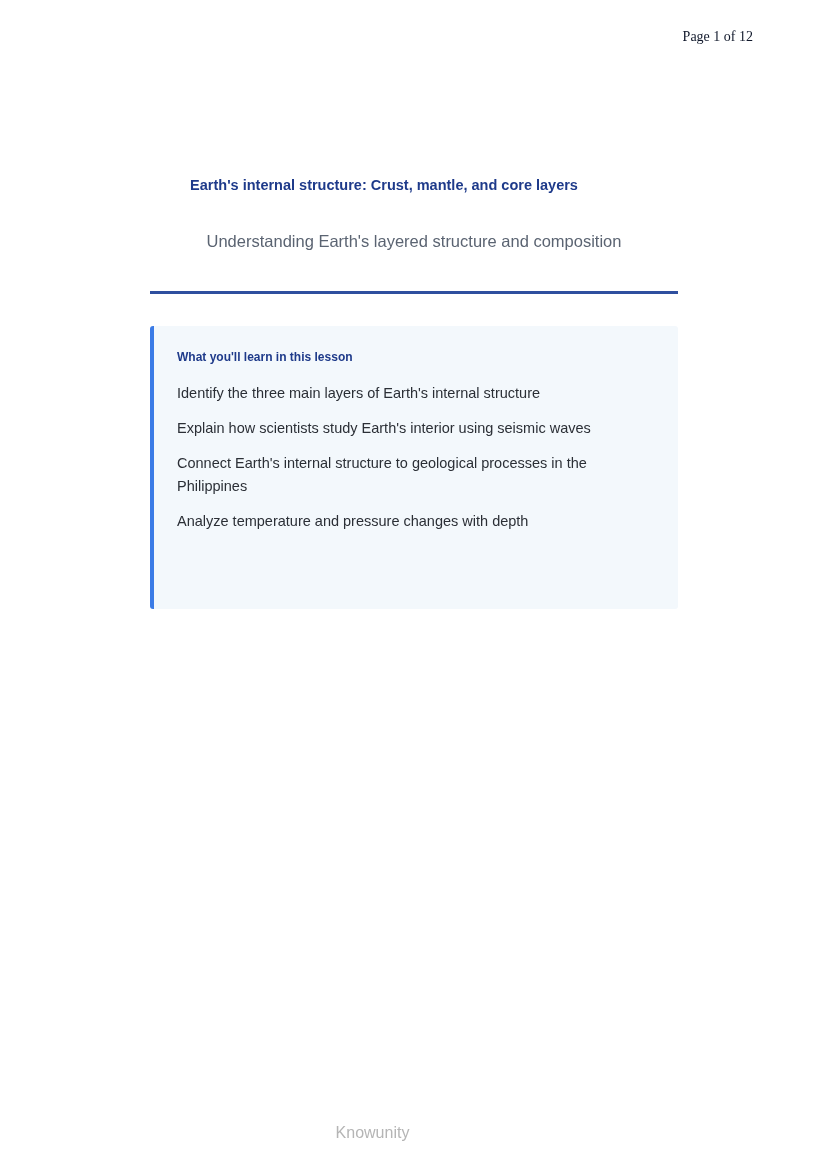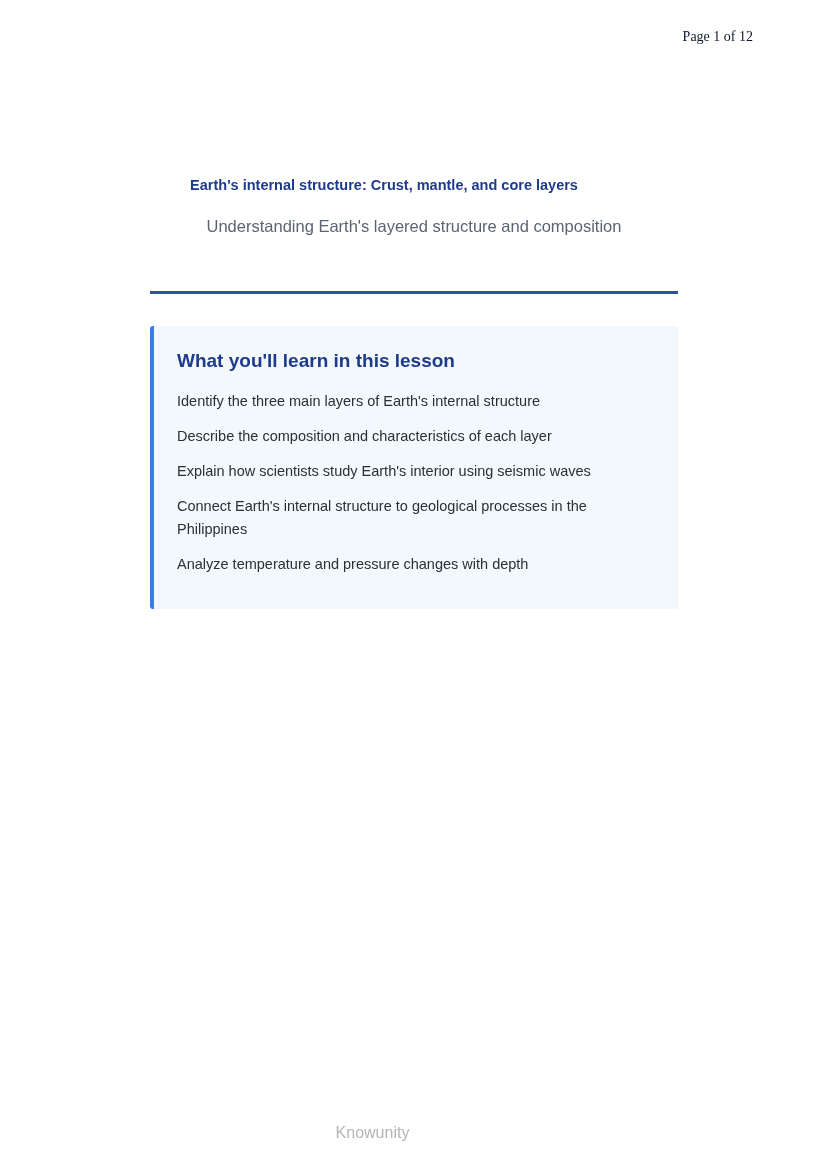--- a/index.html
+++ b/index.html
@@ -1,40 +1,39 @@
 <!DOCTYPE html>
 <html><head>
   <meta charset="utf-8">
   <style>
     html, body { margin: 0; padding: 0; background: #ffffff; }
     body { width: 828px; height: 1171px; position: relative; overflow: hidden; font-family: "DejaVu Sans", sans-serif; }
     .page-number { position: absolute; top: 29px; right: 75px; font-family: "Liberation Serif", serif; font-size: 14px; color: #0f172a; }
     .title { position: absolute; top: 177px; left: 0; width: 768px; text-align: center; font-family: "Liberation Sans", sans-serif; font-weight: bold; font-size: 14.5px; color: #1e3a8a; }
-    .subtitle { position: absolute; top: 217px; left: 0; width: 828px; text-align: center; font-family: "Liberation Sans", sans-serif; font-size: 16.5px; color: #5b6472; }
+    .subtitle { position: absolute; top: 232px; left: 0; width: 828px; text-align: center; font-family: "Liberation Sans", sans-serif; font-size: 16.5px; color: #5b6472; }
     .divider { position: absolute; top: 291px; left: 150px; width: 528px; height: 3px; background: #2f4f9f; }
     .objectives { position: absolute; top: 326px; left: 150px; width: 528px; height: 283px; background: #f3f8fc; border-left: 4px solid #3b7be6; border-radius: 3px; box-sizing: border-box; padding: 24px 40px 0 23px; }
-    .objectives-heading { font-family: "Liberation Sans", sans-serif; font-weight: bold; font-size: 19px; color: #1e3a8a; margin-bottom: 18px; }
+    .objectives-heading { font-family: "Liberation Sans", sans-serif; font-weight: bold; font-size: 12px; color: #1e3a8a; margin-bottom: 18px; }
     .objectives-list { list-style: none; margin: 0; padding: 0; }
     .objectives-list li { font-family: Liberation Sans, sans-serif; font-size: 14.5px; line-height: 23px; color: #2b2f36; margin-bottom: 12px; }
     .footer { position: absolute; top: 1124px; left: 0; width: 745px; text-align: center; font-family: "Liberation Sans", sans-serif; font-size: 16px; color: #b5b5b5; }
   </style>
 </head>
 <body>
 
 <div class="page-number">Page 1 of 12</div>
 
 <div class="title">Earth's internal structure: Crust, mantle, and core layers</div>
 <div class="subtitle">Understanding Earth's layered structure and composition</div>
 
 <div class="divider"></div>
 
 <div class="objectives">
   <div class="objectives-heading">What you'll learn in this lesson</div>
   <ul class="objectives-list">
     <li>Identify the three main layers of Earth's internal structure</li>
-    <li>Describe the composition and characteristics of each layer</li>
     <li>Explain how scientists study Earth's interior using seismic waves</li>
     <li>Connect Earth's internal structure to geological processes in the Philippines</li>
     <li>Analyze temperature and pressure changes with depth</li>
   </ul>
 </div>
 
 <div class="footer">Knowunity</div>
 
 </body></html>

